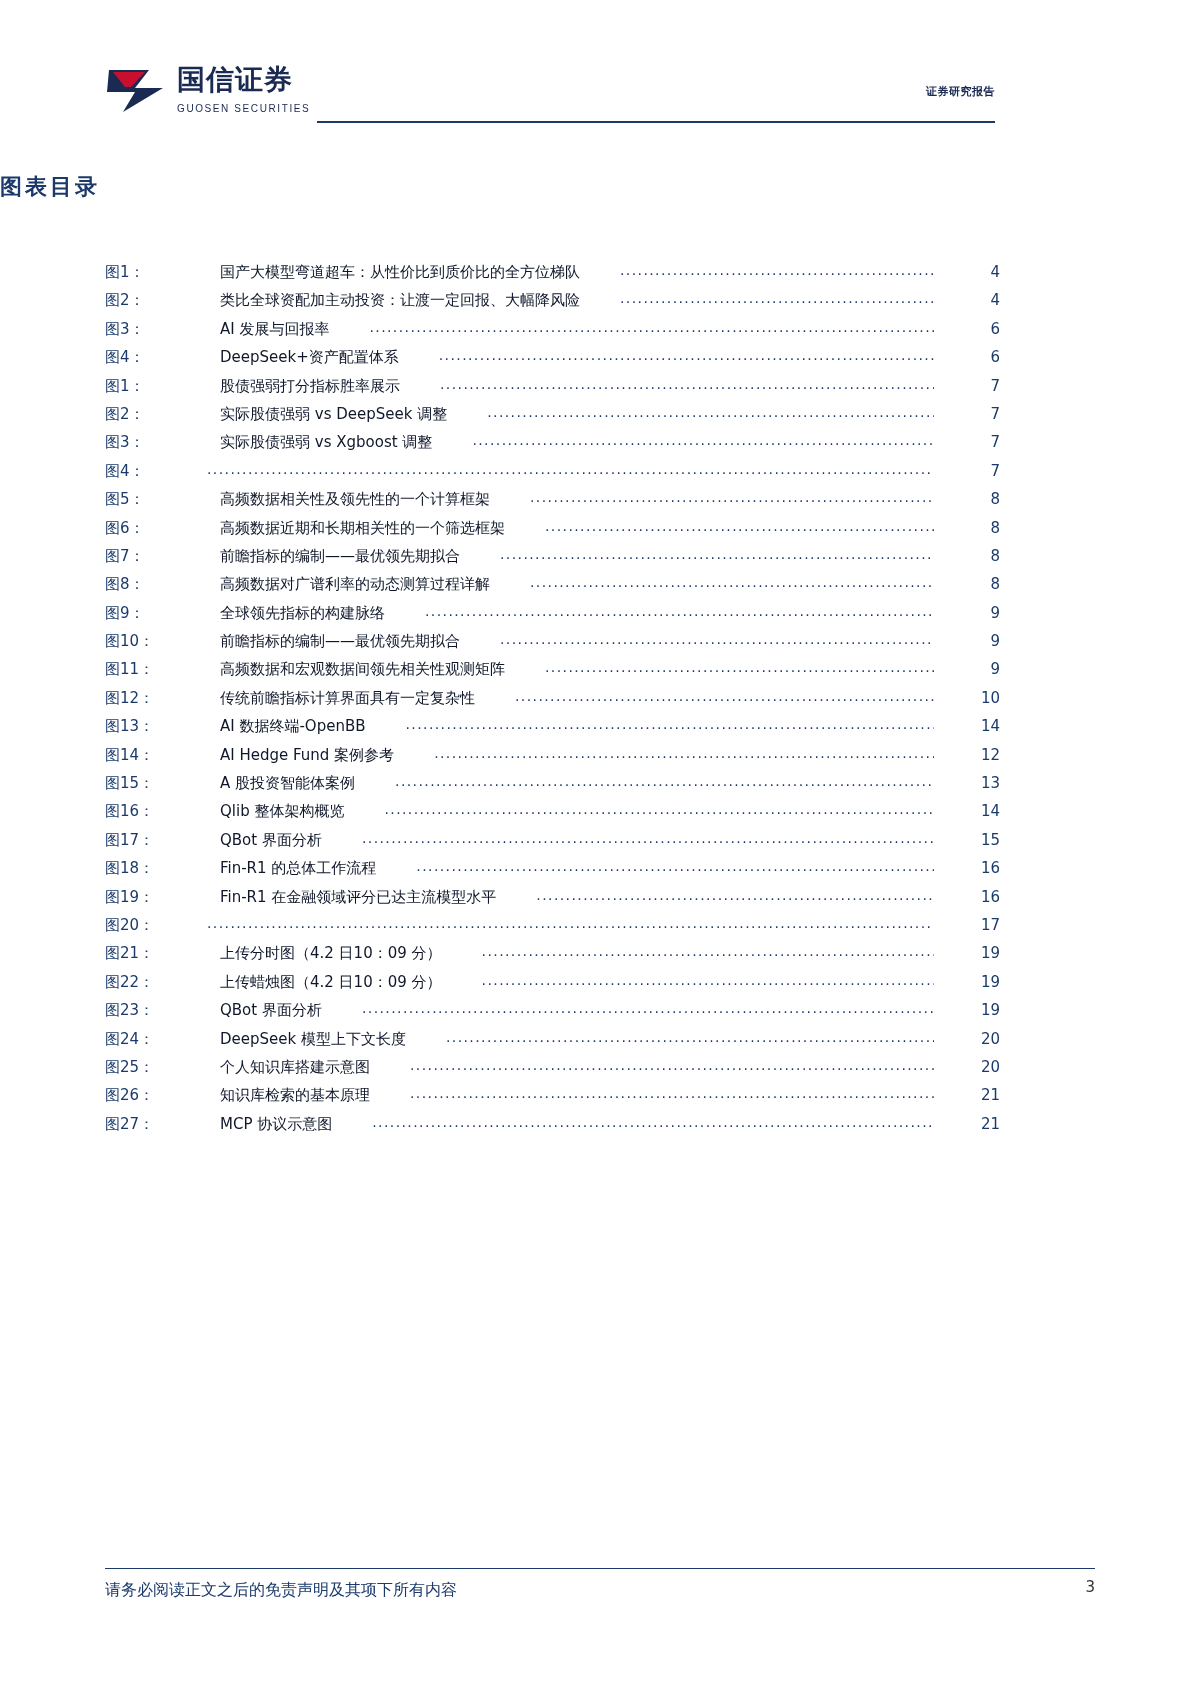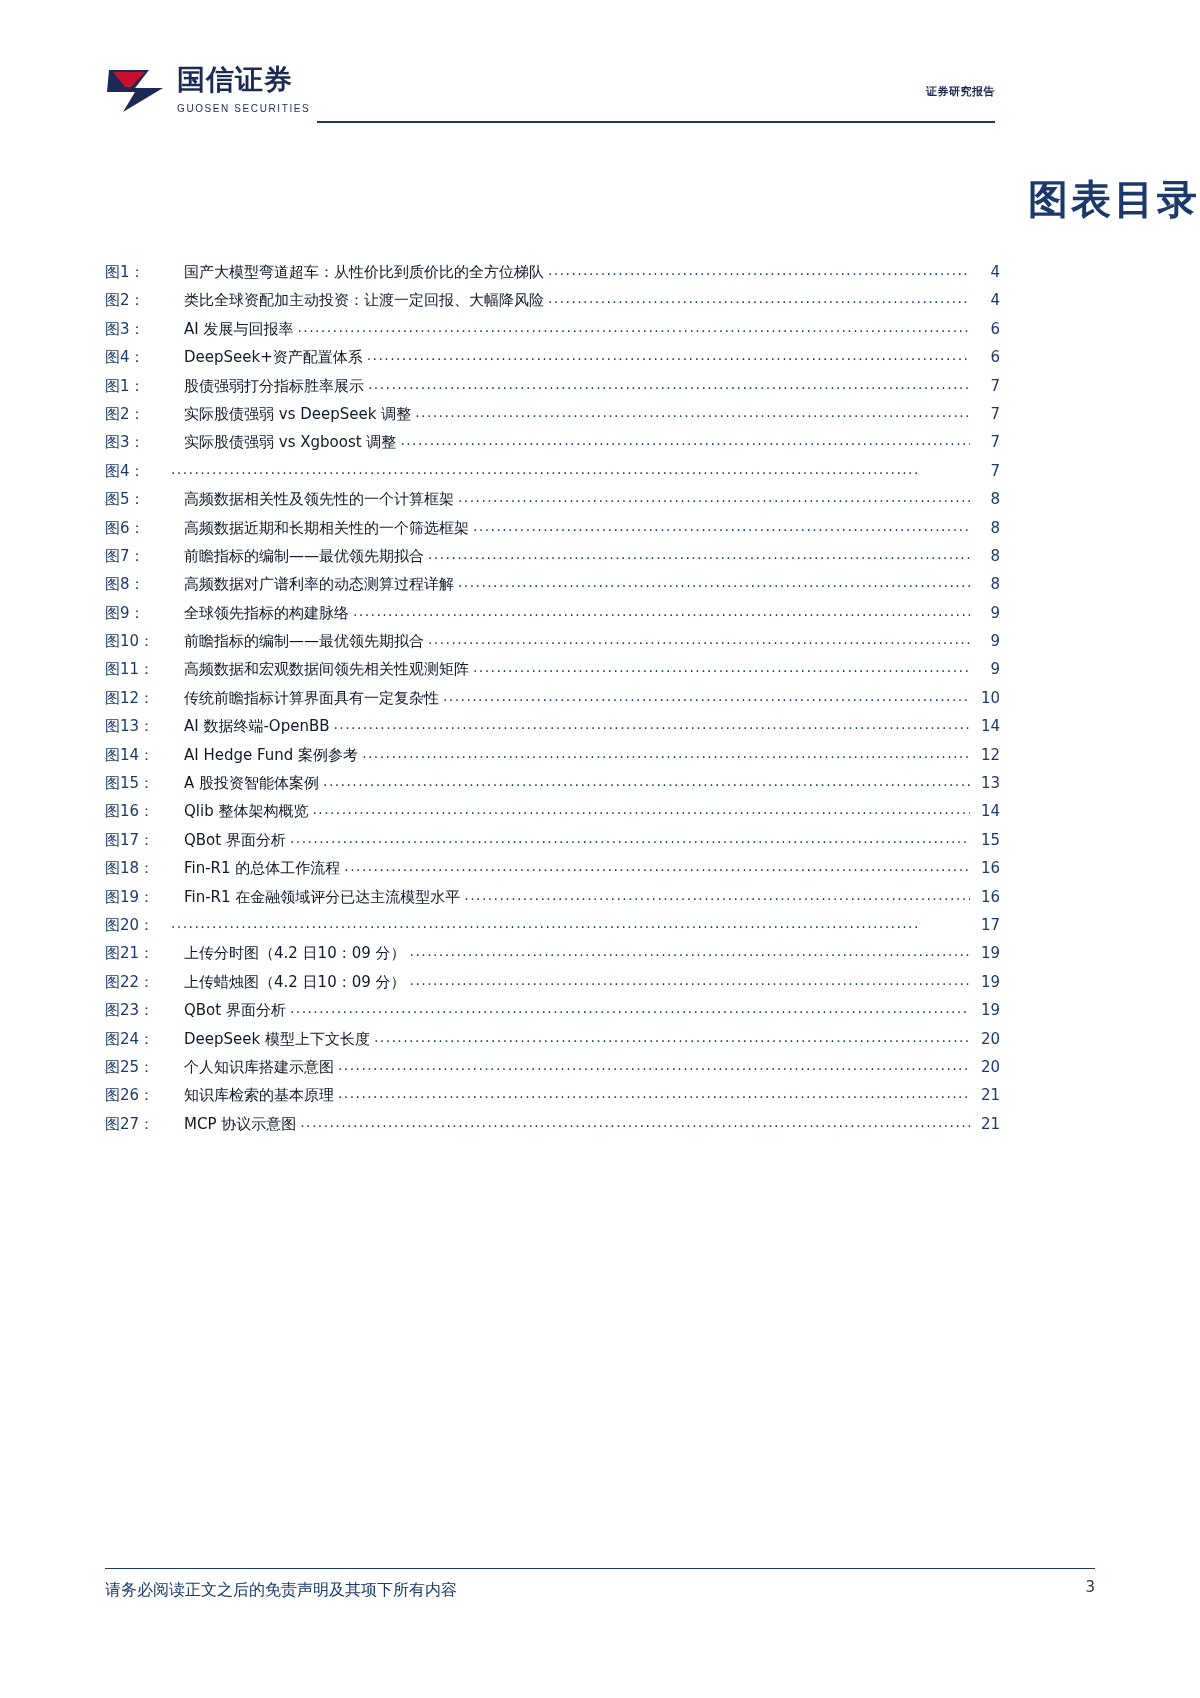--- a/index.html
+++ b/index.html
@@ -81,23 +81,23 @@
     height: 2px;
     background: #1b3a6b;
   }
 
   
   .doc-title {
     position: absolute;
     left: 0;
     right: 0;
     top: 172px;
-    text-align: right;
-    font-family: "DejaVu Sans", sans-serif;
-    font-size: 40px;
+    text-align: left;
+    font-family: "DejaVu Sans", sans-serif;
+    font-size: 22px;
     font-weight: 700;
     color: #1b3a6b;
     letter-spacing: 3px;
   }
 
   
   .toc {
     position: absolute;
     left: 105px;
     top: 258px;
@@ -105,20 +105,21 @@
   }
   .toc-row {
     display: flex;
     align-items: baseline;
     font-family: "DejaVu Sans", sans-serif;
     font-size: 15px;
     color: #1b3a6b;
     line-height: 28.4px;
     height: 28.4px;
     white-space: nowrap;
+    gap: 36px;
   }
   .toc-num {
     flex: 0 0 auto;
     min-width: 62px;
     color: #1b3a6b;
   }
   .toc-label {
     flex: 0 0 auto;
     padding-left: 6px;
     color: #0f172a;

